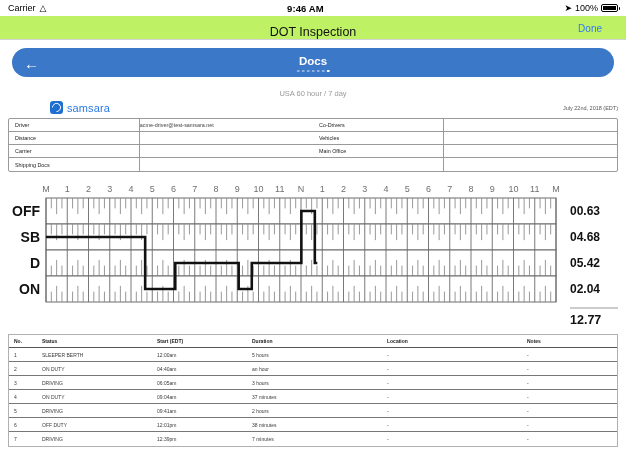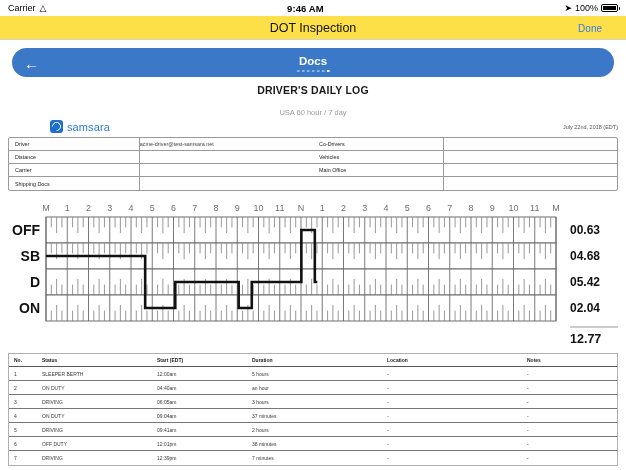--- a/index.html
+++ b/index.html
@@ -28,22 +28,22 @@
   }
   .batt::after {
     content:""; position:absolute; right:-3px; top:2px; width:1.5px; height:3px;
     background:#000; border-radius:0 1px 1px 0;
   }
   .batt i { display:block; position:absolute; left:1px; top:1px; bottom:1px; right:1px; background:#000; }
 
   
   .navbar {
     height: 24px; position: relative;
-    display: flex; align-items: center; justify-content: center;
-    background: #fde047;
+    display: flex; align-items: flex-end; justify-content: center;
+    background: #bef264;
     border-bottom: 1px solid #d3d3d6;
   }
   .nav-title { font-size: 12.5px; color: #111; font-weight: 400; }
   .nav-done {
     position: absolute; right: 24px; top: 50%; transform: translateY(-50%);
     font-size: 10px; color: #3478f6;
   }
 
   
   .banner-wrap { padding: 8px 12px 0 12px; }
@@ -164,21 +164,20 @@
         <span></span>
         <span></span>
         <span></span>
         <span></span>
         <span class="on"></span>
       </span>
   </div>
 </div>
 
 <div class="doc-title-wrap">
-  <div class="doc-title">DRIVER'S DAILY LOG</div>
   <div class="doc-sub">USA 60 hour / 7 day</div>
 </div>
 
 <div class="logo-row">
   <div class="logo">
     <span class="logo-mark"></span>
     <span class="logo-text">samsara</span>
   </div>
   <div class="doc-date">July 22nd, 2018 (EDT)</div>
 </div>

